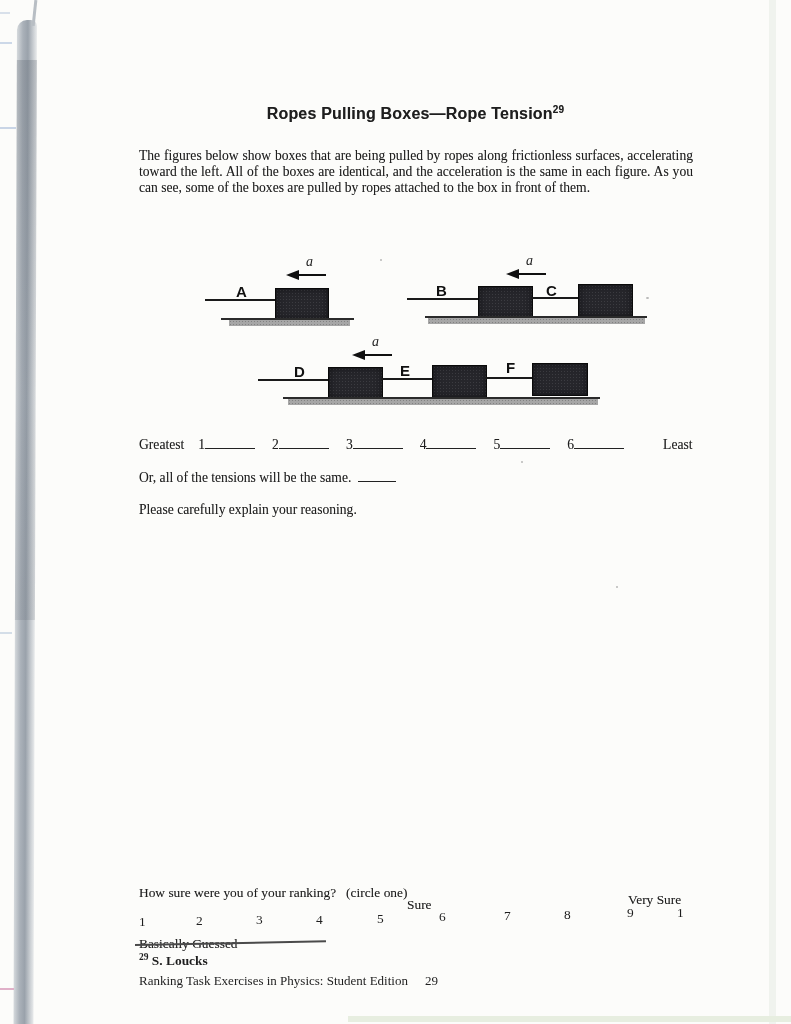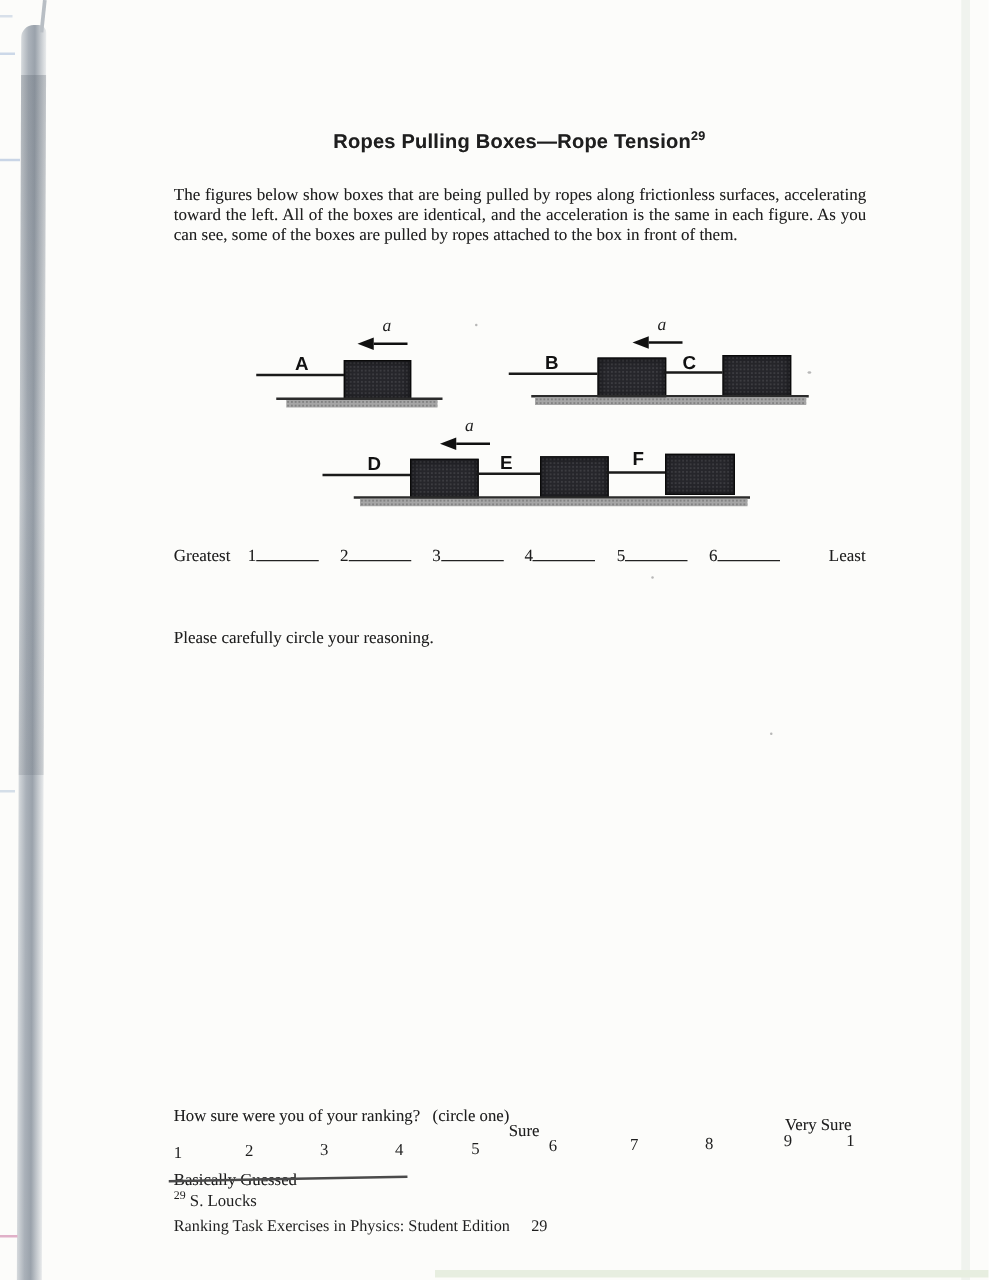--- a/index.html
+++ b/index.html
@@ -58,21 +58,21 @@
 
   
   .conf{font-size:13.4px;text-shadow:0 0 .4px rgba(0,0,0,.3);}
   .conf-q{position:absolute;left:139px;top:885px;}
   .conf-q .circle-one{margin-left:10px;}
   .scale-num{position:absolute;font-size:13.4px;}
 
   
   .foot-sep{position:absolute;left:135px;top:944px;width:191px;height:2px;background:#4a4a4a;
     transform:rotate(-1.1deg);transform-origin:left center;}
-  .footnote{position:absolute;left:139px;top:952px;margin:0;font-size:13.4px;}
+  .footnote{position:absolute;left:139px;top:952px;margin:0;font-size:13.4px;font-weight:bold;}
   .footnote sup{font-size:9.5px;}
   .bookline{position:absolute;left:139px;top:973px;margin:0;font-size:13px;}
   .bookline .pagenum{margin-left:17px;}
 </style>
 </head>
 <body>
 
 <div class="page">
 
   <div class="binding">
@@ -133,21 +133,22 @@
   <div class="box" style="left:432px;top:365px;width:53px;height:31px;"></div>
   <span class="rope-label" style="left:506px;top:359px;">F</span>
   <div class="rope" style="left:485px;top:377px;width:47px;"></div>
   <div class="box" style="left:532px;top:363px;width:54px;height:31px;"></div>
   <div class="surface-line" style="left:283px;top:397px;width:317px;"></div>
   <div class="surface-shadow" style="left:288px;top:399px;width:310px;"></div>
 
   <div class="rank-row">
     <span class="end-label">Greatest</span><span class="slot"><span>1</span><span class="slot-line"></span></span><span class="slot"><span>2</span><span class="slot-line"></span></span><span class="slot"><span>3</span><span class="slot-line"></span></span><span class="slot"><span>4</span><span class="slot-line"></span></span><span class="slot"><span>5</span><span class="slot-line"></span></span><span class="slot"><span>6</span><span class="slot-line"></span></span><span class="end-label last">Least</span>
   </div>
-  <p class="explain">Please carefully circle your reasoning.</p>
+  <p class="or-line"><span>Or, all of the tensions will be the same.</span><span class="or-blank"></span></p>
+  <p class="explain">Please carefully explain your reasoning.</p>
 
   <div class="conf conf-q"><span>How sure were you of your ranking?</span><span class="circle-one">(circle one)</span></div>
   <span class="conf abs" style="left:139px;top:936px;">Basically Guessed</span>
   <span class="conf abs" style="left:407px;top:897px;">Sure</span>
   <span class="conf abs" style="left:628px;top:892px;">Very Sure</span>
   <span class="scale-num" style="left:139px;top:914px;">1</span>
   <span class="scale-num" style="left:196px;top:913px;">2</span>
   <span class="scale-num" style="left:256px;top:912px;">3</span>
   <span class="scale-num" style="left:316px;top:912px;">4</span>
   <span class="scale-num" style="left:377px;top:911px;">5</span>

